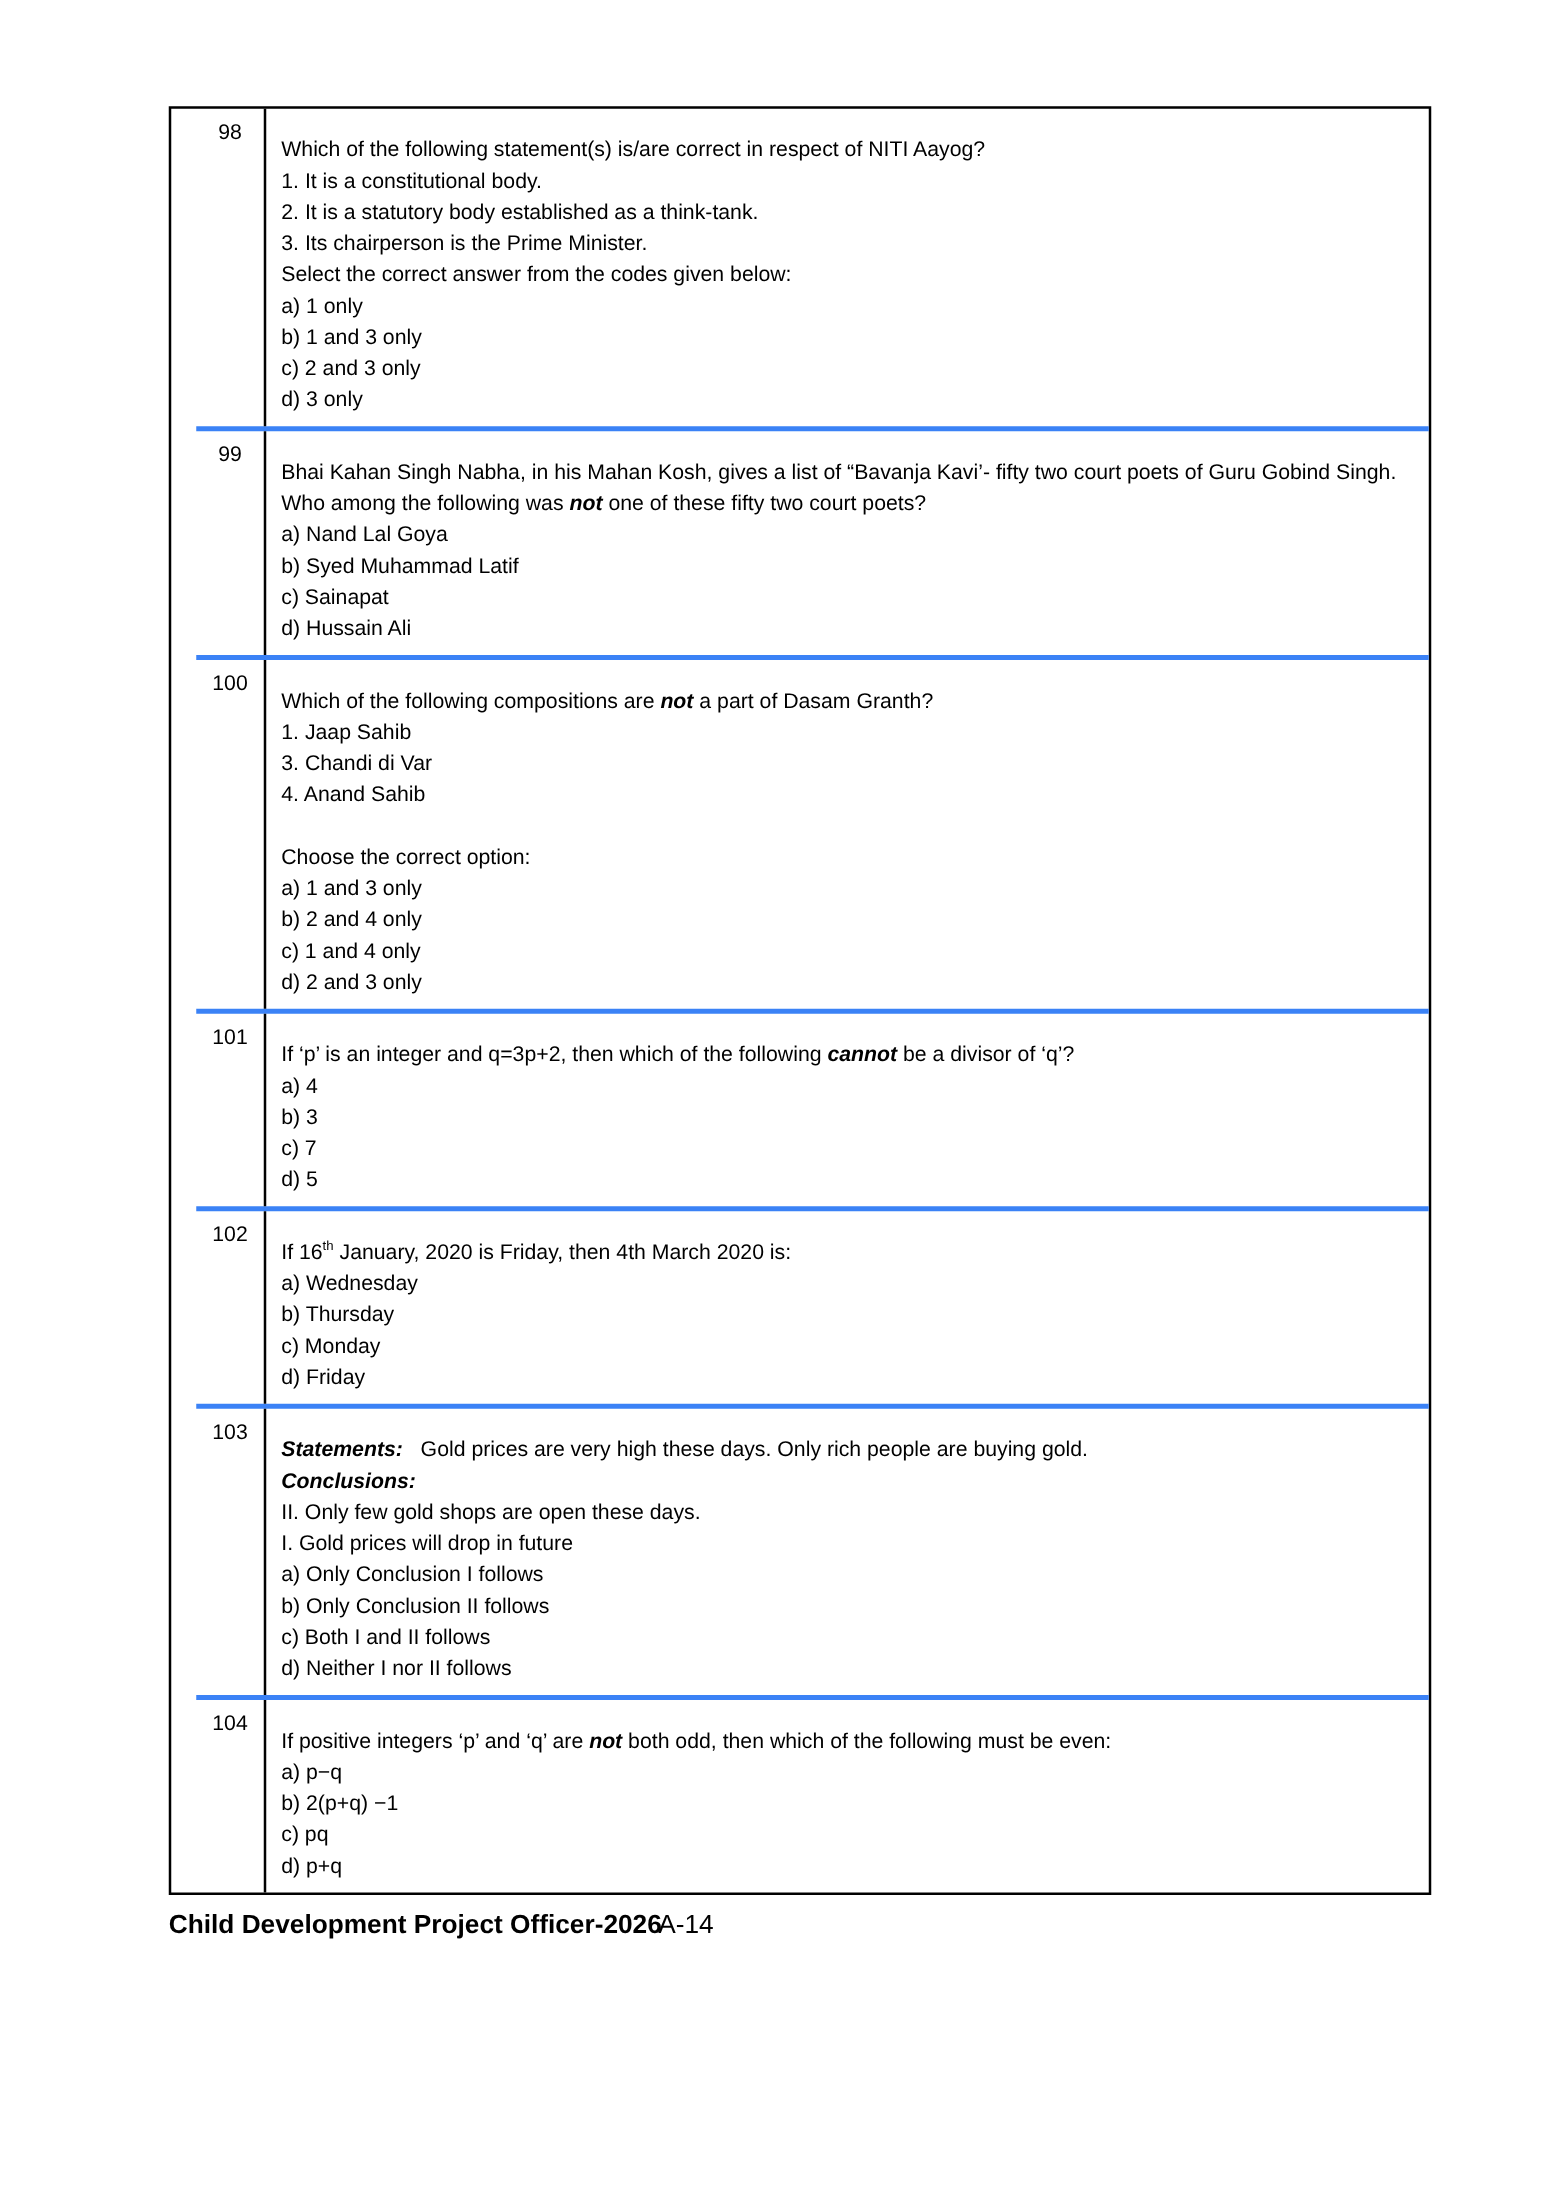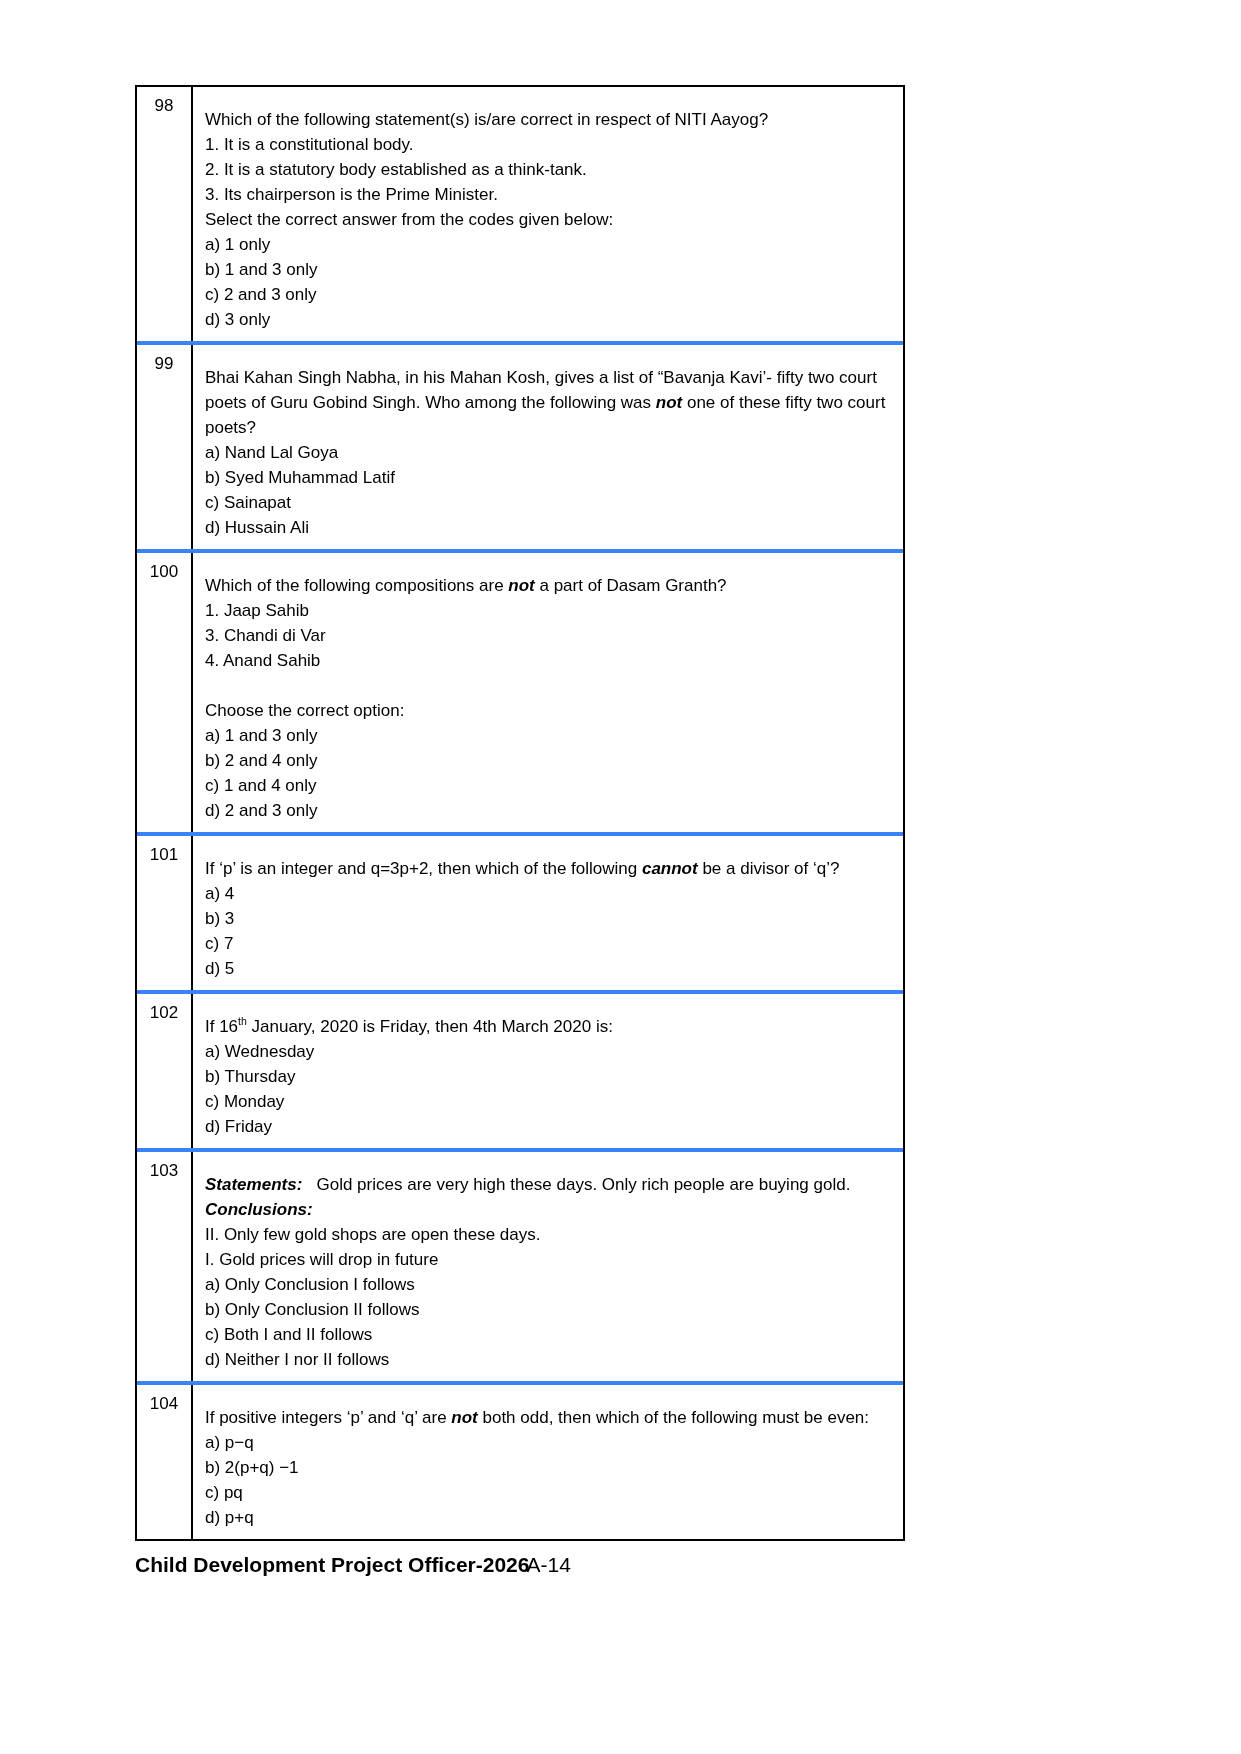--- a/index.html
+++ b/index.html
@@ -12,22 +12,23 @@
     min-height: 1754px;
     font-family: "Liberation Sans", sans-serif;
     color: #000000;
     font-size: 17px;
     position: relative;
   }
   * { box-sizing: border-box; }
 
   .qtable {
     margin: 85px 0 0 135px;
-    width: 770px;
+    width: 1010px;
     border: 2px solid #000;
+    padding-left: 20px;
   }
   .qrow {
     display: flex;
     align-items: stretch;
   }
   .qrow + .qrow {
     border-top: 4px solid #3b82f6;
   }
   .qnum {
     width: 56px;

